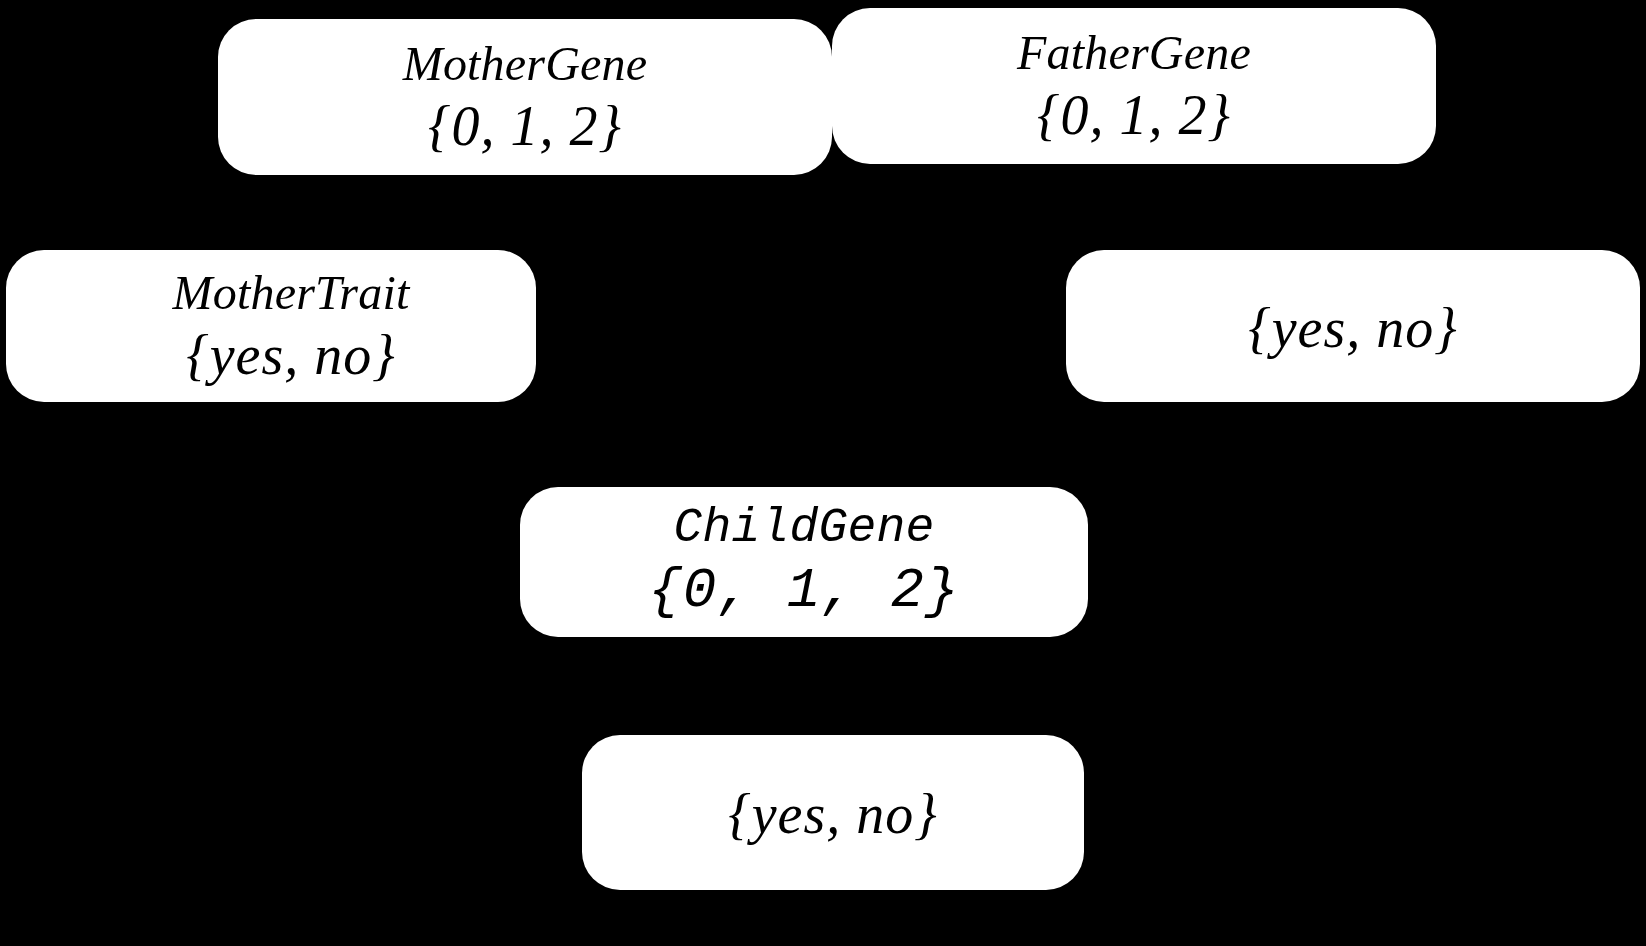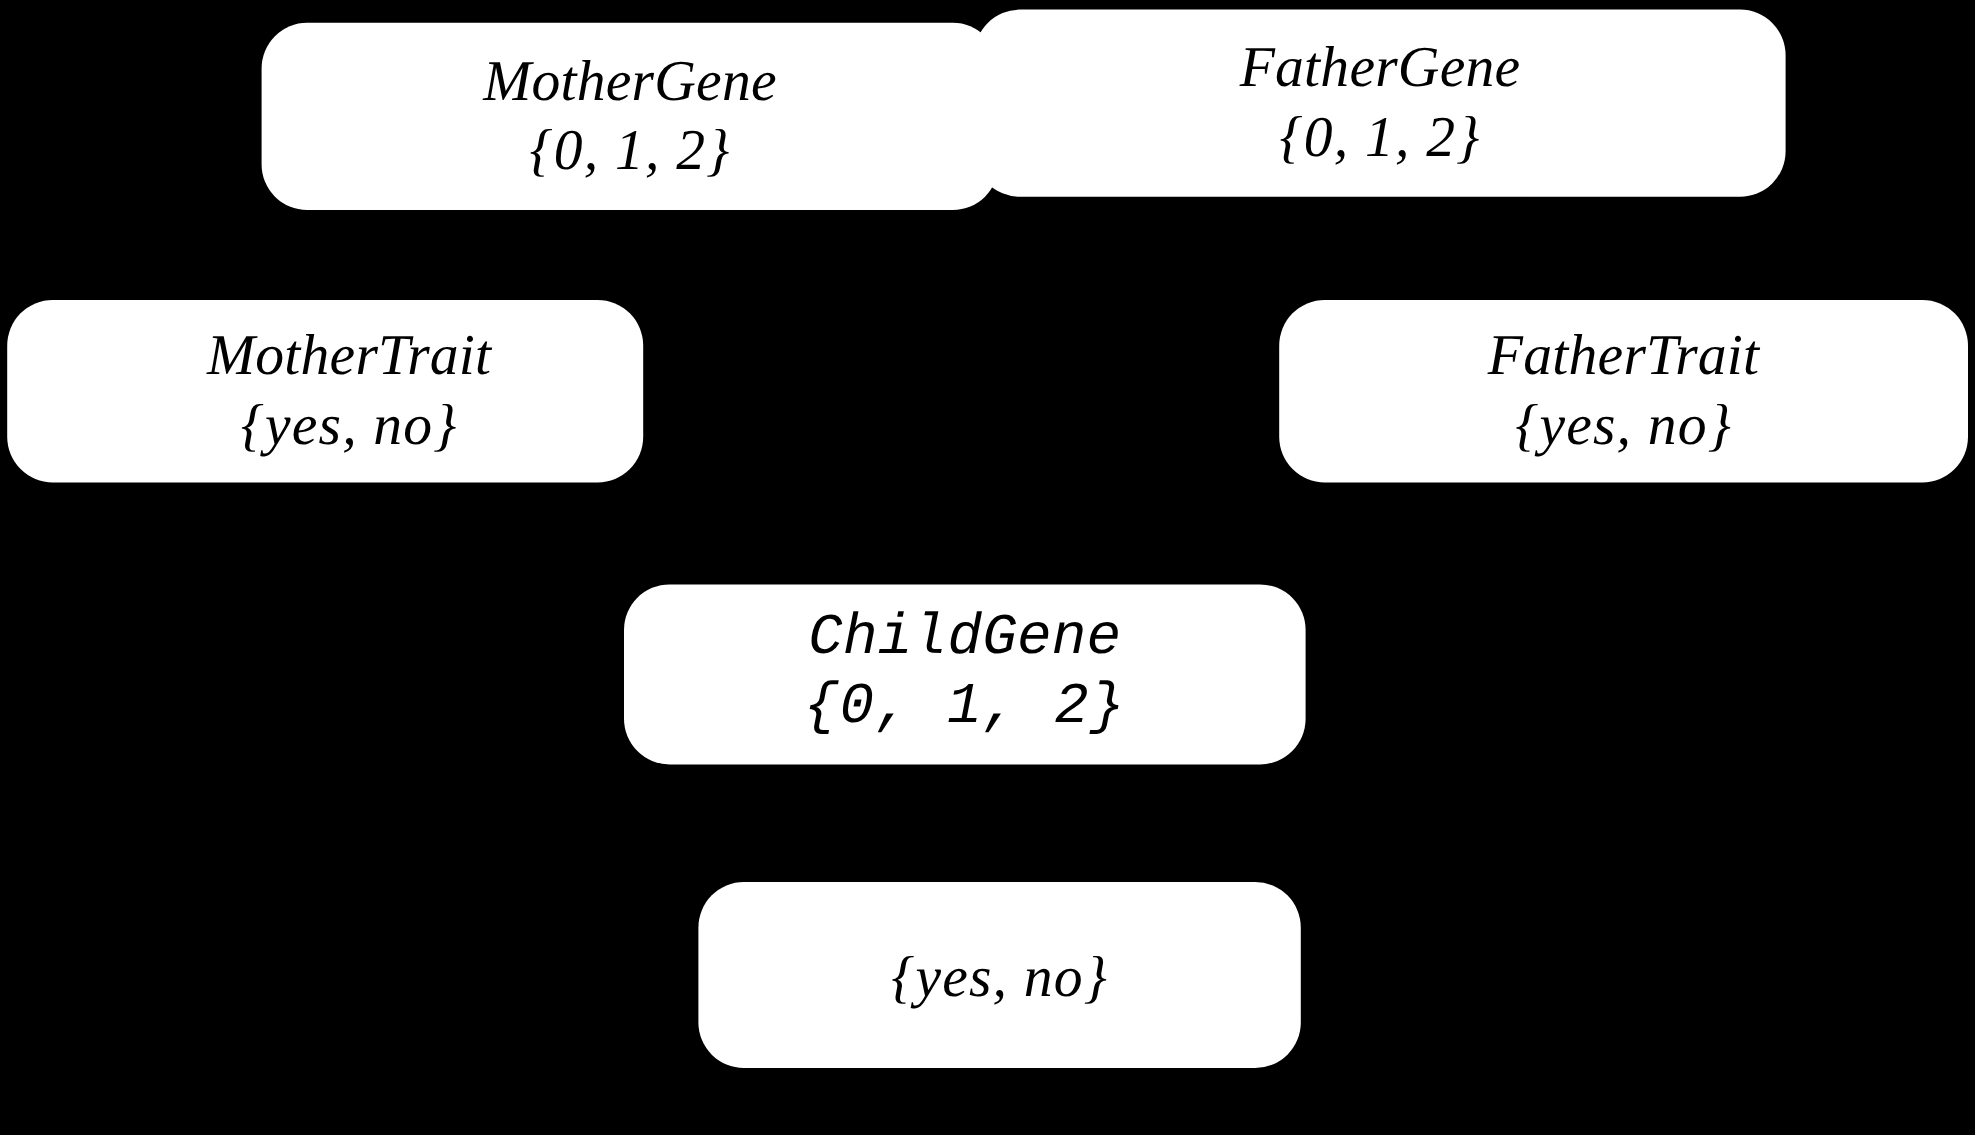--- a/index.html
+++ b/index.html
@@ -34,29 +34,29 @@
     font-style: italic;
     line-height: 1.12;
     -webkit-font-smoothing: antialiased;
   }
   .node .name {
     font-size: 48px;
     letter-spacing: 0.2px;
     white-space: nowrap;
   }
   .node .domain {
-    font-size: 48px;
+    font-size: 56px;
     letter-spacing: 1px;
     white-space: nowrap;
     margin-top: 4px;
   }
 
   
   #node-mother-gene  { left: 218px;  top: 8px;   width: 614px; height: 156px; margin-top: 11px; }
-  #node-father-gene  { left: 812px;  top: 8px;   width: 676px; height: 156px; }
+  #node-father-gene  { left: 832px;  top: 8px;   width: 604px; height: 156px; }
   #node-mother-trait { left: 6px;    top: 250px; width: 530px; height: 152px; padding-left: 40px; }
   #node-father-trait { left: 1066px; top: 250px; width: 574px; height: 152px; }
   #node-child-gene   { left: 520px;  top: 487px; width: 568px; height: 150px; font-family: Liberation Mono, monospace; }
   #node-child-trait  { left: 582px;  top: 735px; width: 502px; height: 155px; }
 </style>
 </head>
 <body>
 
 <div id="canvas">
 
@@ -69,21 +69,20 @@
     <div class="name">FatherGene</div>
     <div class="domain">{0, 1, 2}</div>
   </div>
 
   <div class="node" id="node-mother-trait">
     <div class="name">MotherTrait</div>
     <div class="domain">{yes, no}</div>
   </div>
 
   <div class="node" id="node-father-trait">
-    <div class="name">FatherTrait</div>
     <div class="domain">{yes, no}</div>
   </div>
 
   <div class="node" id="node-child-gene">
     <div class="name">ChildGene</div>
     <div class="domain">{0, 1, 2}</div>
   </div>
 
   <div class="node" id="node-child-trait">
     <div class="domain">{yes, no}</div>

